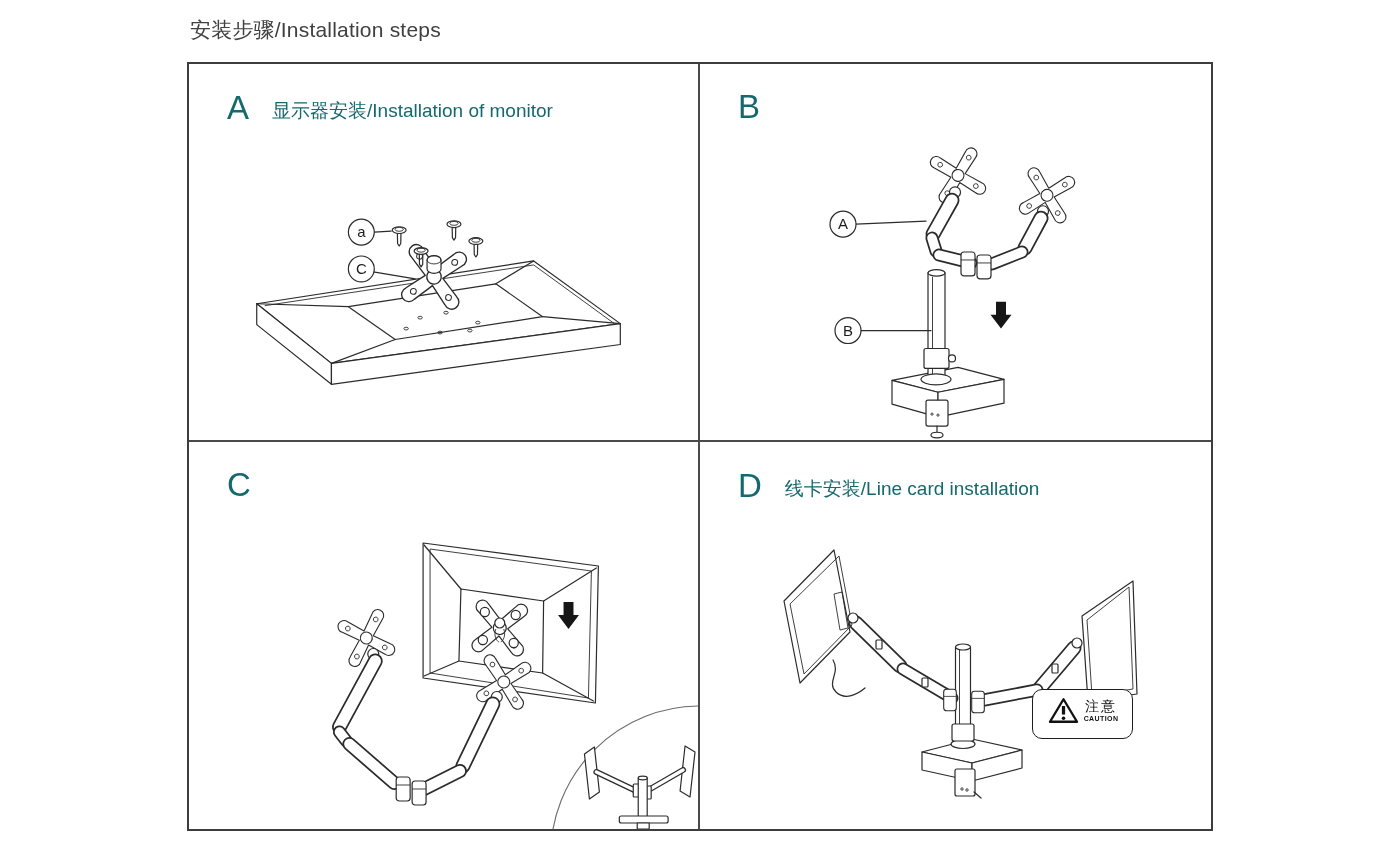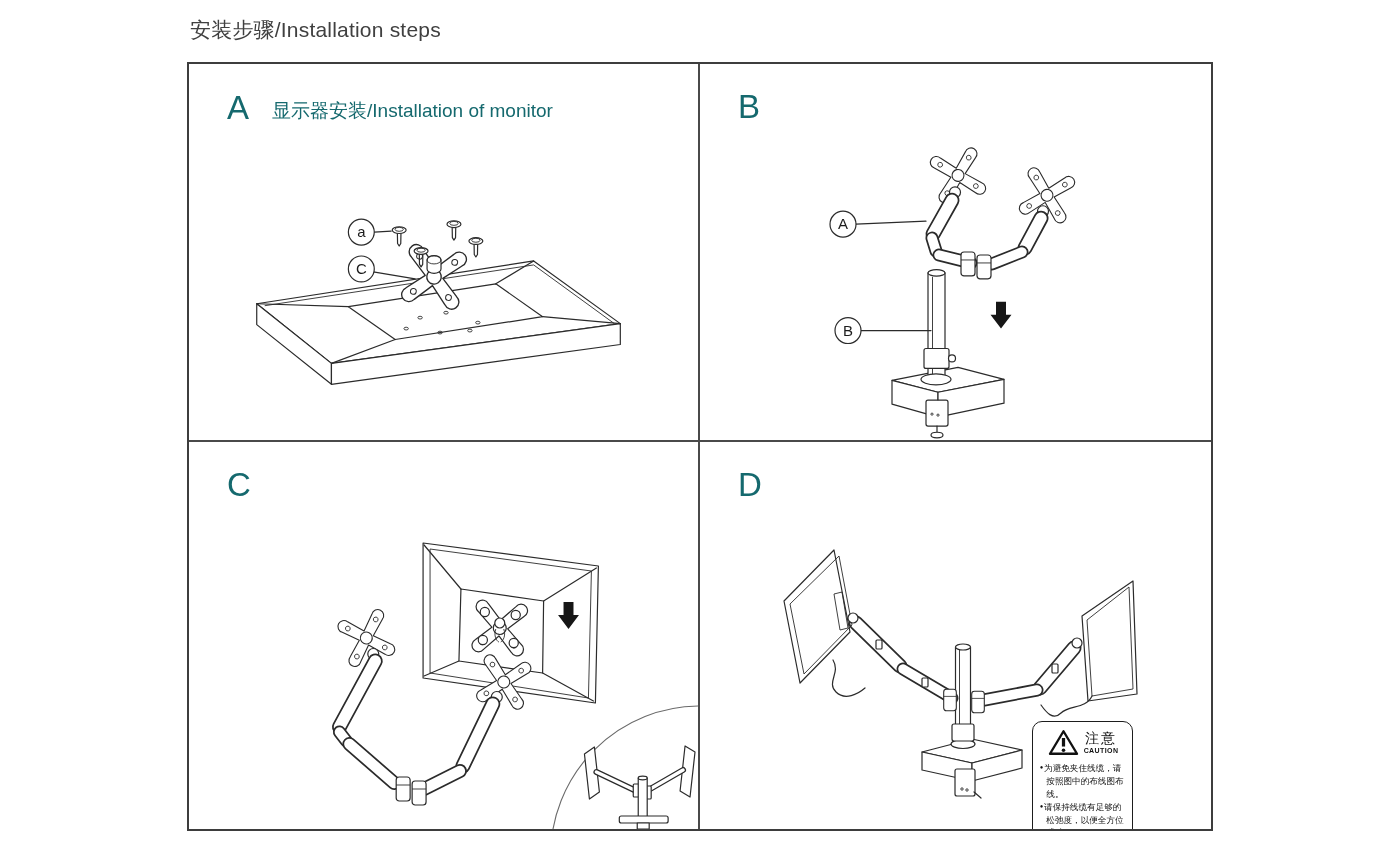--- a/index.html
+++ b/index.html
@@ -38,21 +38,21 @@
   .ln  { fill:none; stroke:#2b2b2b; stroke-width:1.2; stroke-linejoin:round; stroke-linecap:round; }
   .wh  { fill:#ffffff; stroke:#2b2b2b; stroke-width:1.2; stroke-linejoin:round; }
   .thin{ fill:none; stroke:#2b2b2b; stroke-width:0.9; }
   .capb{ fill:none; stroke:#2b2b2b; stroke-linecap:round; }
   .capw{ fill:none; stroke:#ffffff; stroke-linecap:round; }
   .callout-text { font:15px "Liberation Sans", sans-serif; fill:#1c1c1c; text-anchor:middle; }
   .inset-arc { fill:none; stroke:#6a6a6a; stroke-width:1.1; }
 
   
   .caution-box {
-    position:absolute; left:332px; top:279px; width:101px;
+    position:absolute; left:332px; top:247px; width:101px;
     background:#fff; border:1.6px solid #1d1d1d; border-radius:10px;
     padding:7px 5px 8px 6px; z-index:4;
   }
   .caution-head { display:flex; align-items:center; justify-content:center; gap:5px; margin-bottom:6px; }
   .caution-titles { display:flex; flex-direction:column; align-items:center; }
   .caution-cn { font-family:"DejaVu Serif", serif; font-size:14px; color:#111; line-height:1.1; letter-spacing:2px; }
   .caution-en { font-size:7px; font-weight:bold; color:#111; letter-spacing:0.4px; margin-top:1px; }
   .caution-body { font-family:"DejaVu Serif", serif; font-size:8.6px; line-height:1.5; color:#111; }
   .caution-line { padding-left:0.85em; text-indent:-0.85em; }
 </style>
@@ -256,20 +256,21 @@
 
         <use href="#collar" transform="translate(215,347)"></use>
         <use href="#collar" transform="translate(231,351)"></use>
       </g>
     </svg>
   </section>
 
   <section class="panel pd">
     <div class="panel-header">
       <span class="panel-letter">D</span>
+      <span class="panel-title">线卡安装/Line card installation</span>
     </div>
     <svg class="art" viewBox="0 0 511 387" preserveAspectRatio="none">
 
       <g>
         <polygon class="wh" points="222,310 272,297 322,308 272,321"></polygon>
         <polygon class="wh" points="222,310 222,328 272,339 272,321"></polygon>
         <polygon class="wh" points="322,308 322,326 272,339 272,321"></polygon>
       </g>
 
       <g>
@@ -326,20 +327,16 @@
         <svg width="31" height="27" viewBox="0 0 34 30">
           <path d="M17,2.5 L32,27.5 L2,27.5 Z" fill="none" stroke="#111" stroke-width="2.6" stroke-linejoin="round"></path>
           <path d="M17,10 L17,19.5" stroke="#111" stroke-width="3.6"></path>
           <circle cx="17" cy="23.6" r="2" fill="#111"></circle>
         </svg>
         <div class="caution-titles">
           <div class="caution-cn">注意</div>
           <div class="caution-en">CAUTION</div>
         </div>
       </div>
-      <div class="caution-body">
-        <div class="caution-line">•为避免夹住线缆，请按照图中的布线图布线。</div>
-        <div class="caution-line">•请保持线缆有足够的松弛度，以便全方位移动。</div>
-      </div>
     </div>
   </section>
 
 </div>
 
 </body></html>

